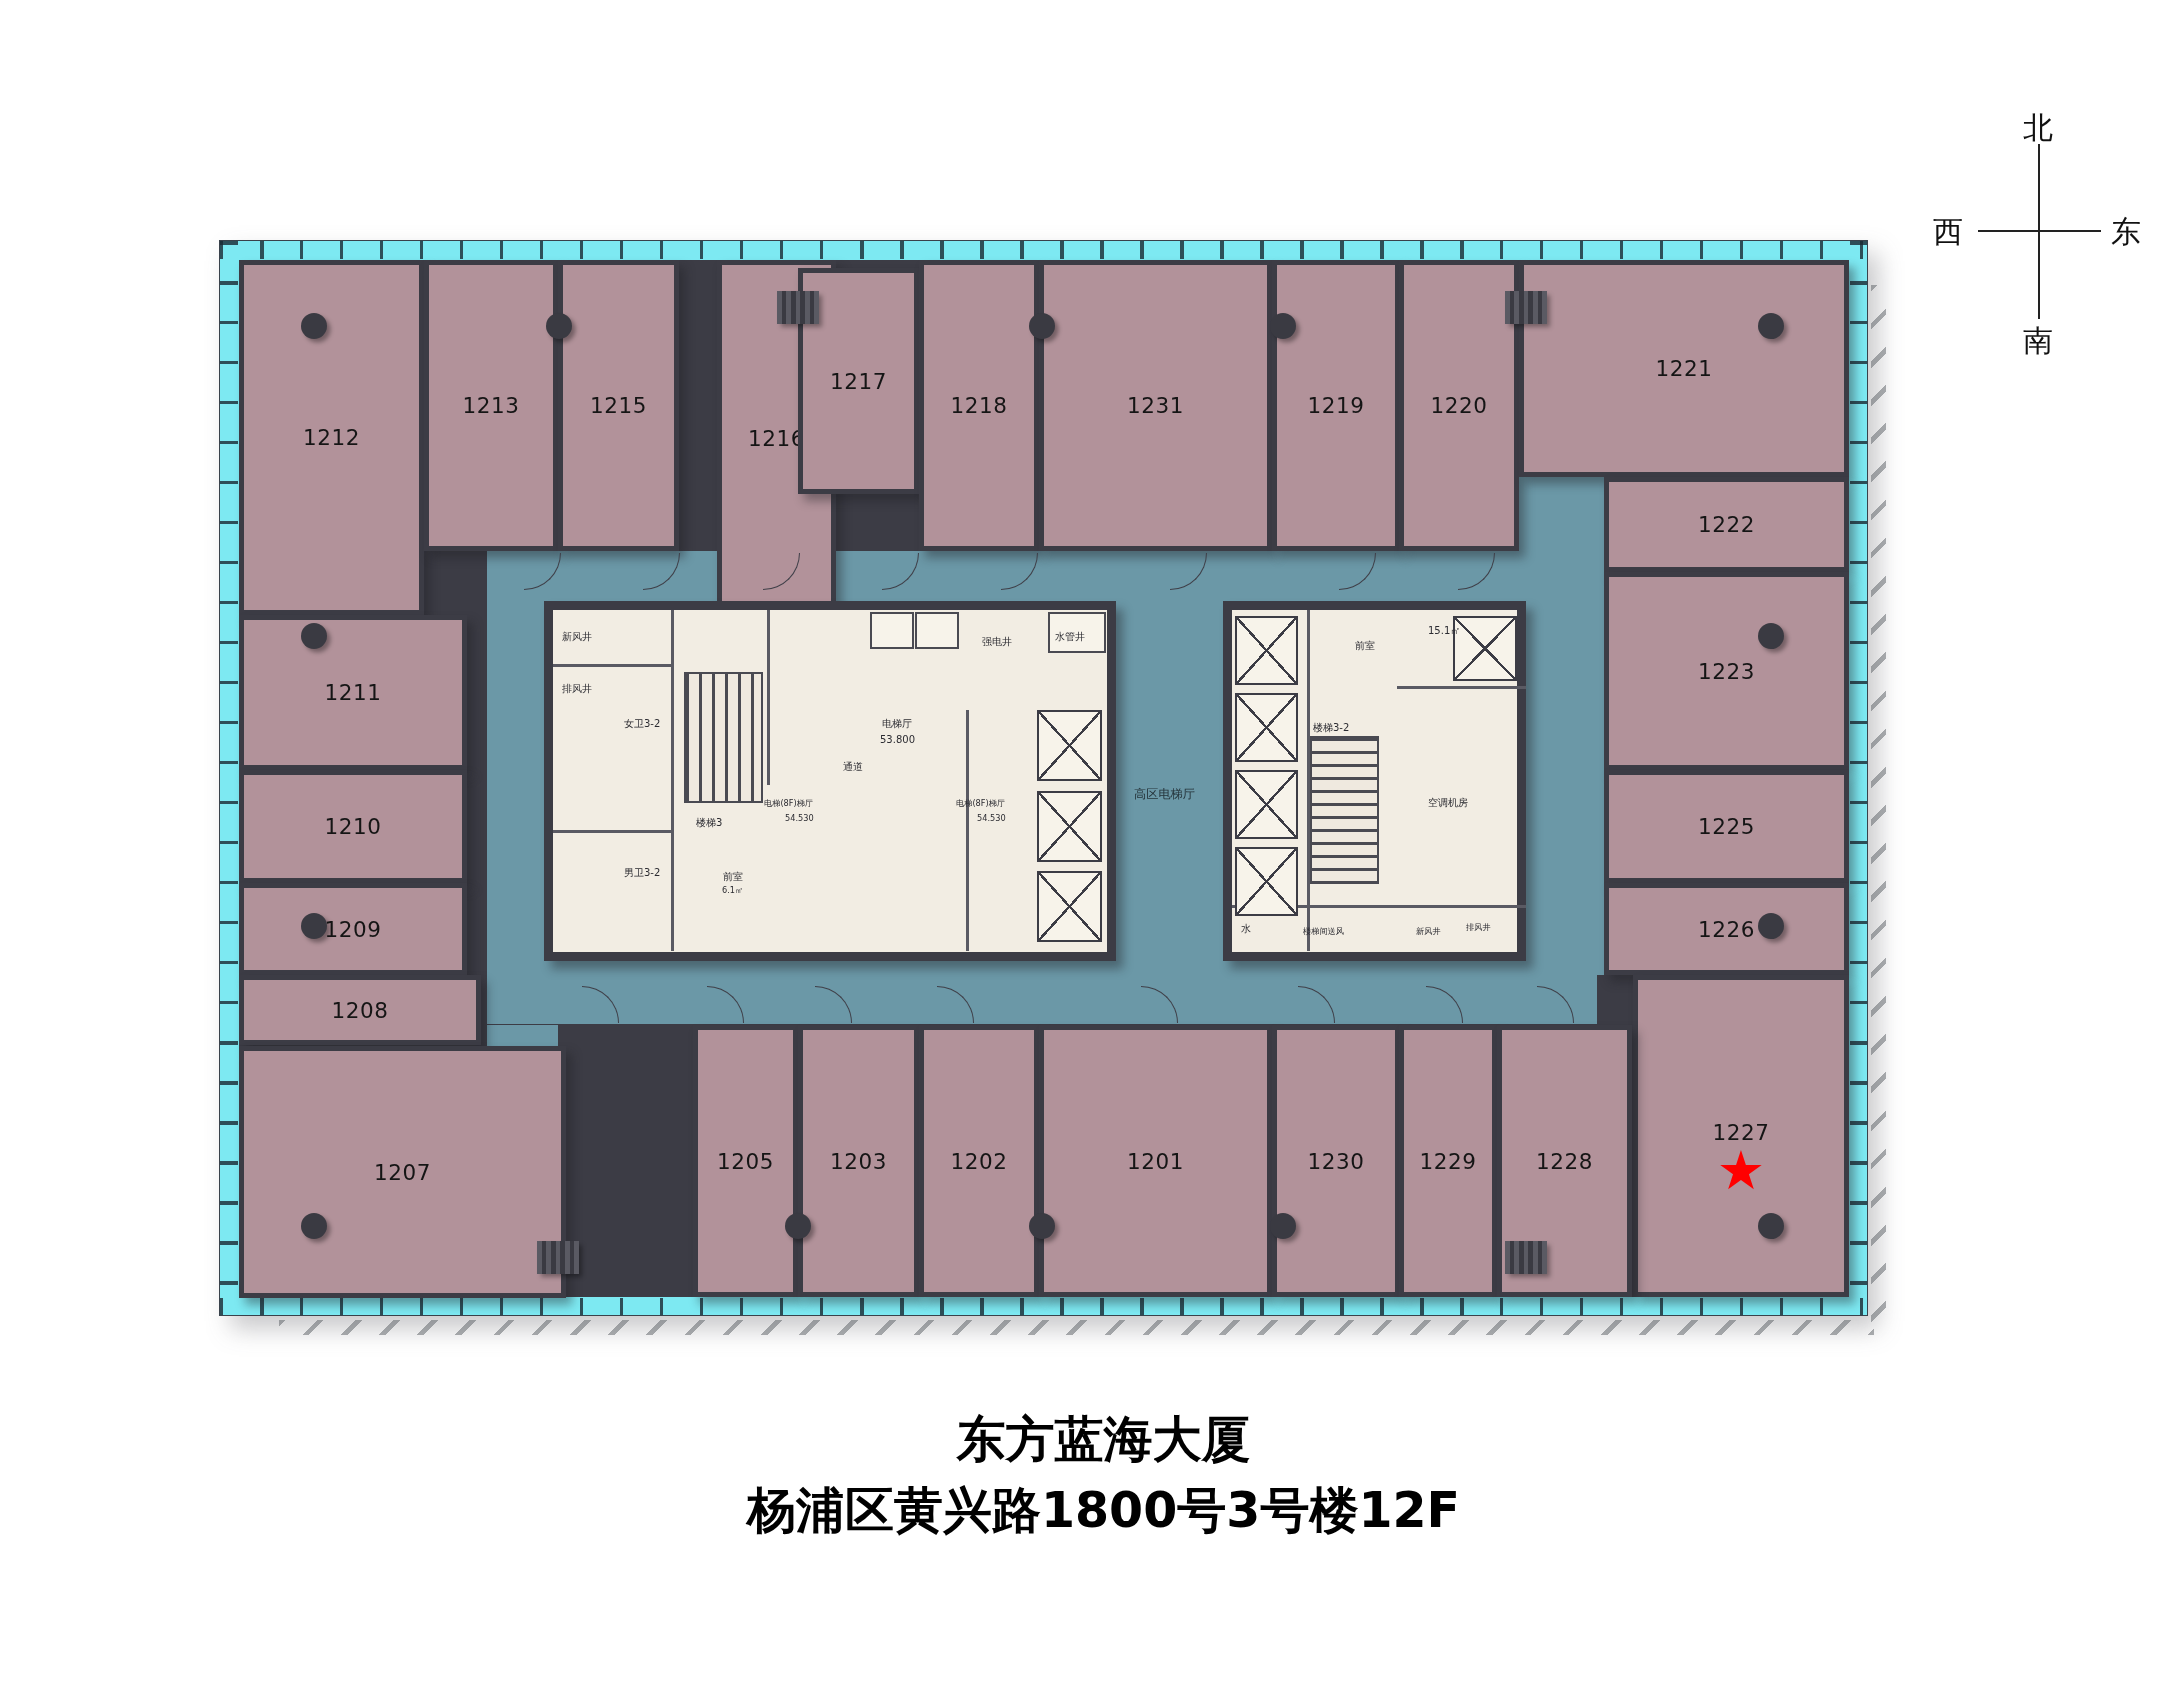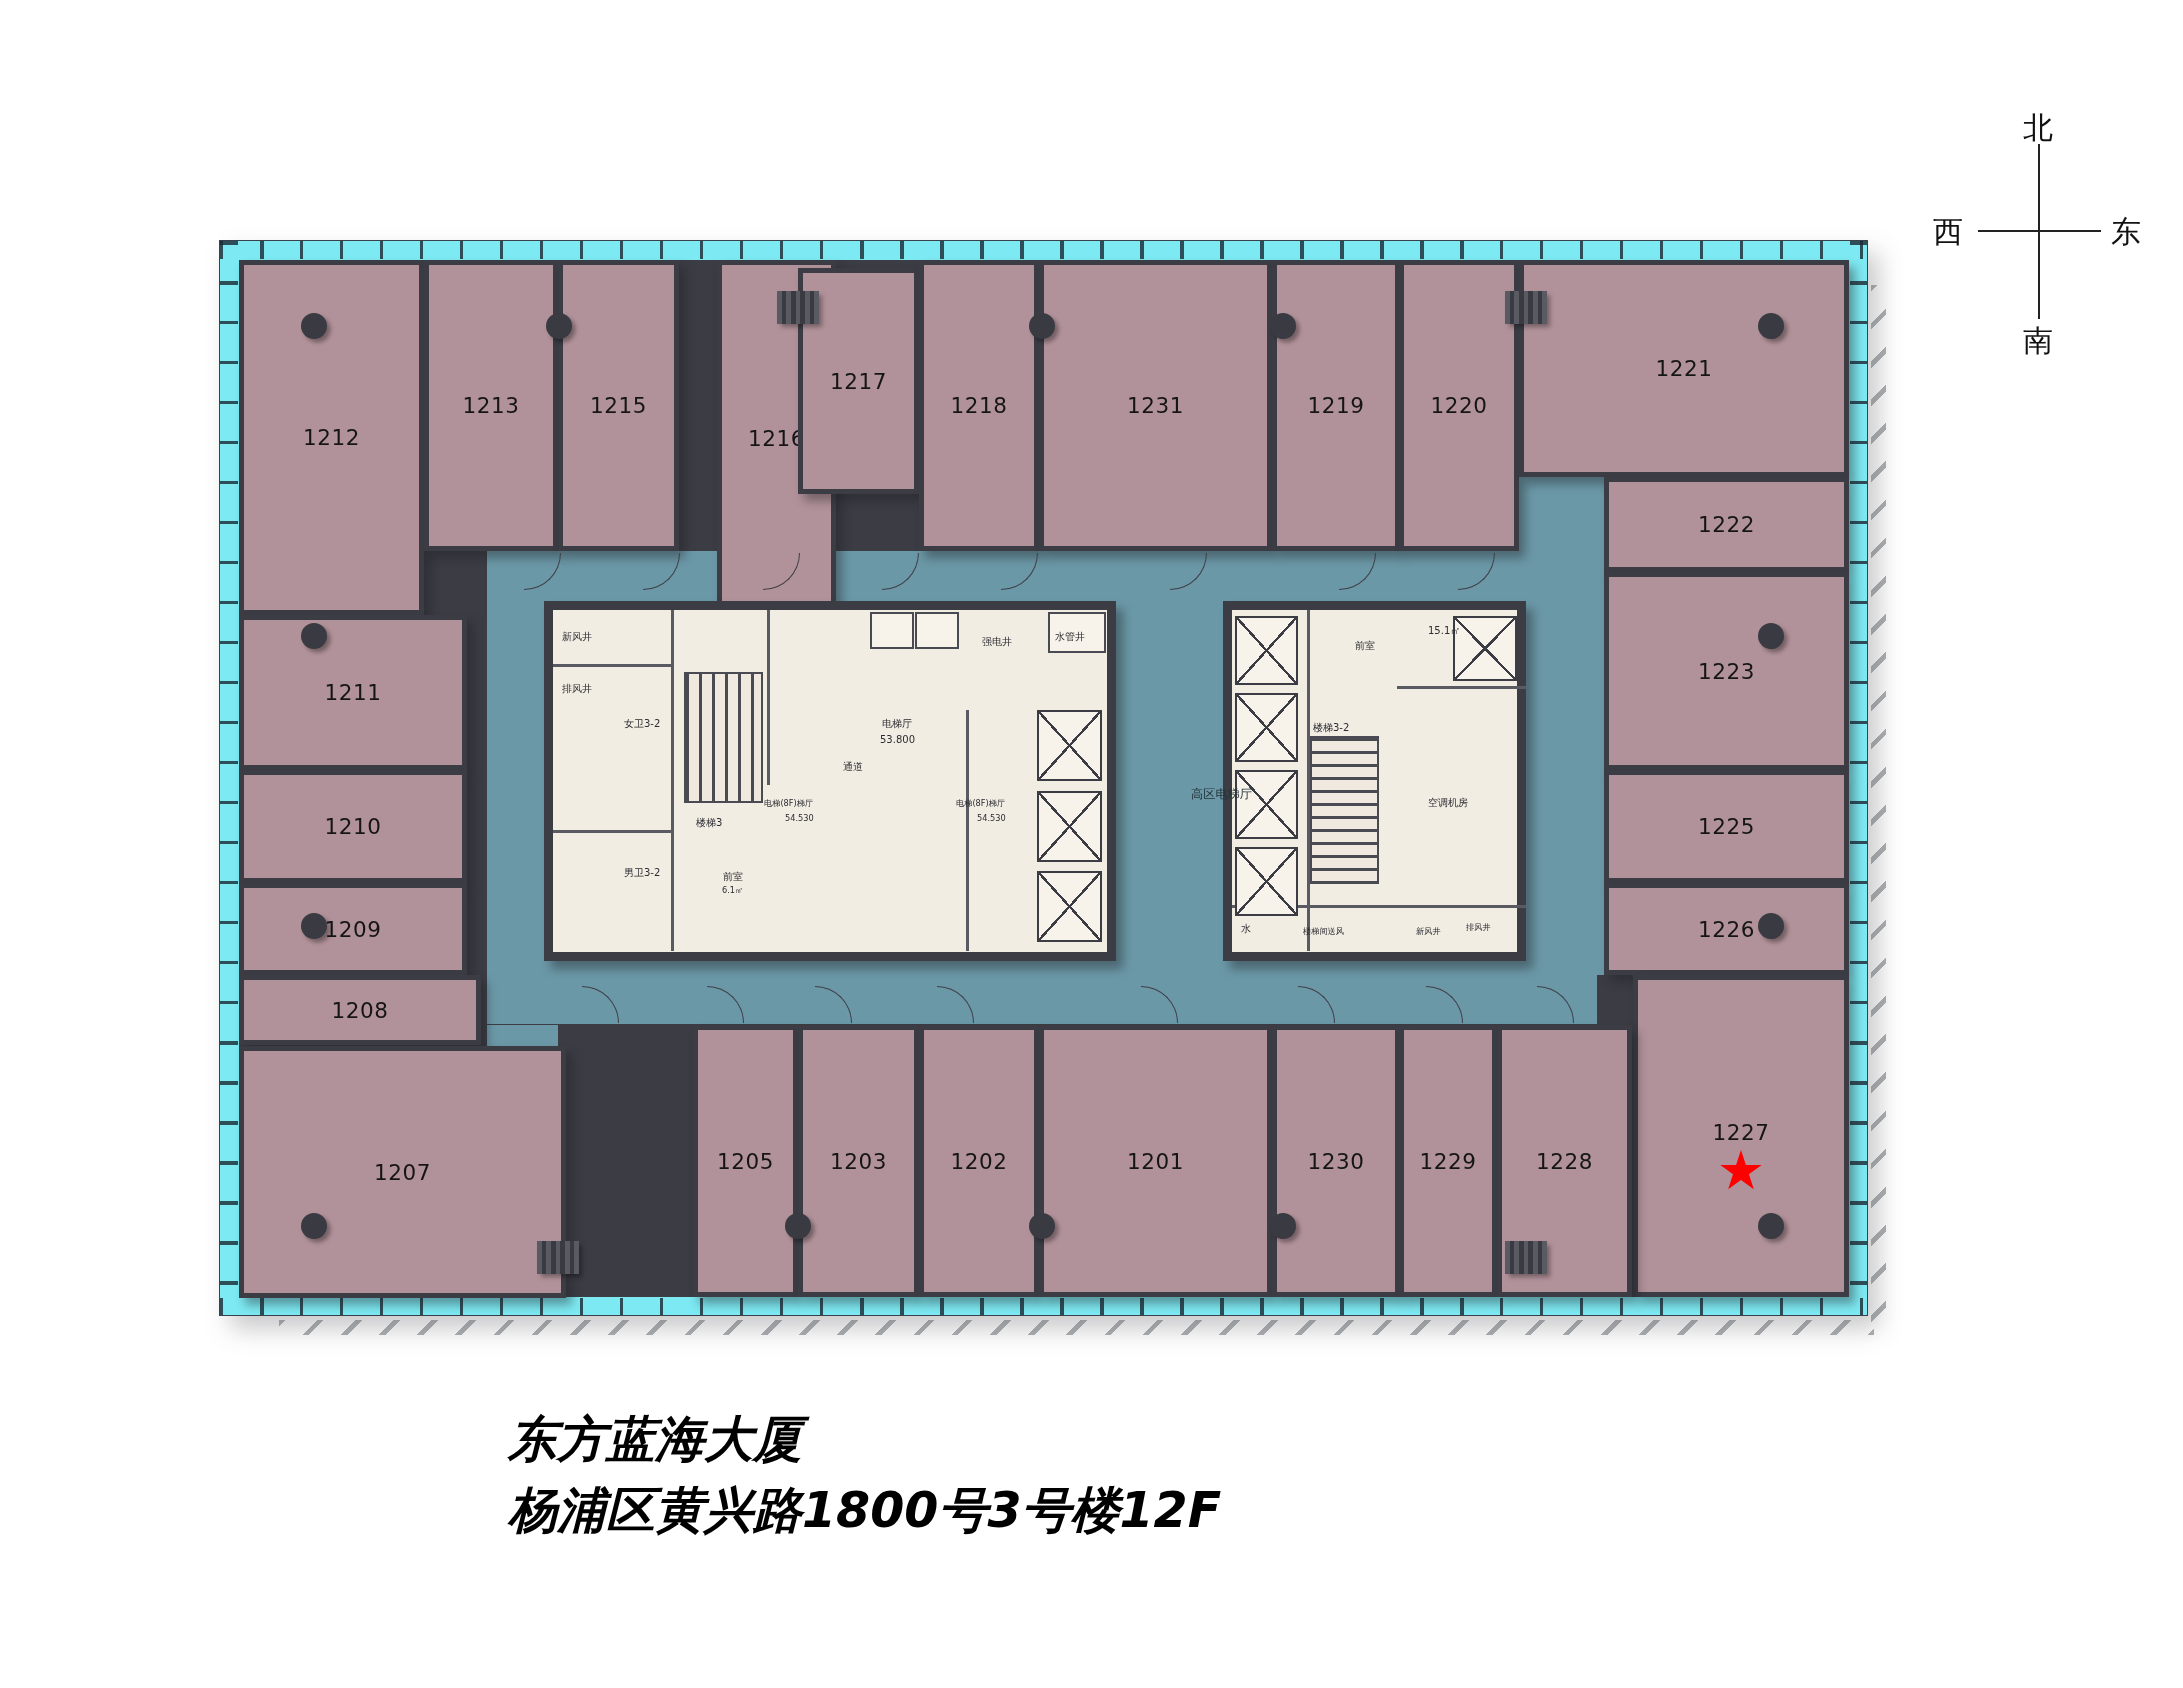--- a/index.html
+++ b/index.html
@@ -69,22 +69,22 @@
   .hatch-r{position:absolute;left:1871px;top:285px;width:15px;height:1042px;
     background:repeating-linear-gradient(135deg,rgba(90,95,100,.5) 0 4.7px,transparent 4.7px 27px);}
   .hatch-b{position:absolute;left:279px;top:1320px;width:1595px;height:15px;
     background:repeating-linear-gradient(135deg,rgba(90,95,100,.5) 0 4.7px,transparent 4.7px 27px);}
 
   
   .cmp-line{position:absolute;background:#222;}
   .cmp-ch{position:absolute;font-size:30px;color:#111;}
 
   
-  .title-block{position:absolute;left:508px;top:1404px;width:1095px;text-align:left;
-               color:#000;font-weight:700;font-style:italic;}
+  .title-block{position:absolute;left:556px;top:1404px;width:1095px;text-align:center;
+               color:#000;font-weight:700;}
   .title-line{font-size:49px;line-height:71px;}
 </style>
 </head>
 <body>
 
 <div id="canvas">
 
   <div class="frame">
     <div class="tick tick-top"></div>
     <div class="tick tick-bottom"></div>
@@ -231,21 +231,21 @@
 
   <span class="cl" style="left:1428px;top:624px">15.1㎡</span>
   <span class="cl" style="left:1355px;top:639px">前室</span>
   <span class="cl" style="left:1313px;top:721px">楼梯3-2</span>
   <span class="cl" style="left:1428px;top:796px">空调机房</span>
   <span class="cl" style="left:1241px;top:922px">水</span>
   <span class="cl cl-sm" style="left:1303px;top:926px">楼梯间送风</span>
   <span class="cl cl-sm" style="left:1416px;top:926px">新风井</span>
   <span class="cl cl-sm" style="left:1466px;top:922px">排风井</span>
 
-  <span class="cl cl-lg" style="left:1191px;top:786px">高区电梯厅</span>
+  <span class="cl cl-lg" style="left:1134px;top:786px">高区电梯厅</span>
 
   <div class="door-d" style="left:524px;top:553px"></div>
   <div class="door-d" style="left:643px;top:553px"></div>
   <div class="door-d" style="left:763px;top:553px"></div>
   <div class="door-d" style="left:882px;top:553px"></div>
   <div class="door-d" style="left:1001px;top:553px"></div>
   <div class="door-d" style="left:1170px;top:553px"></div>
   <div class="door-d" style="left:1339px;top:553px"></div>
   <div class="door-d" style="left:1458px;top:553px"></div>
   <div class="door-u" style="left:582px;top:986px"></div>

